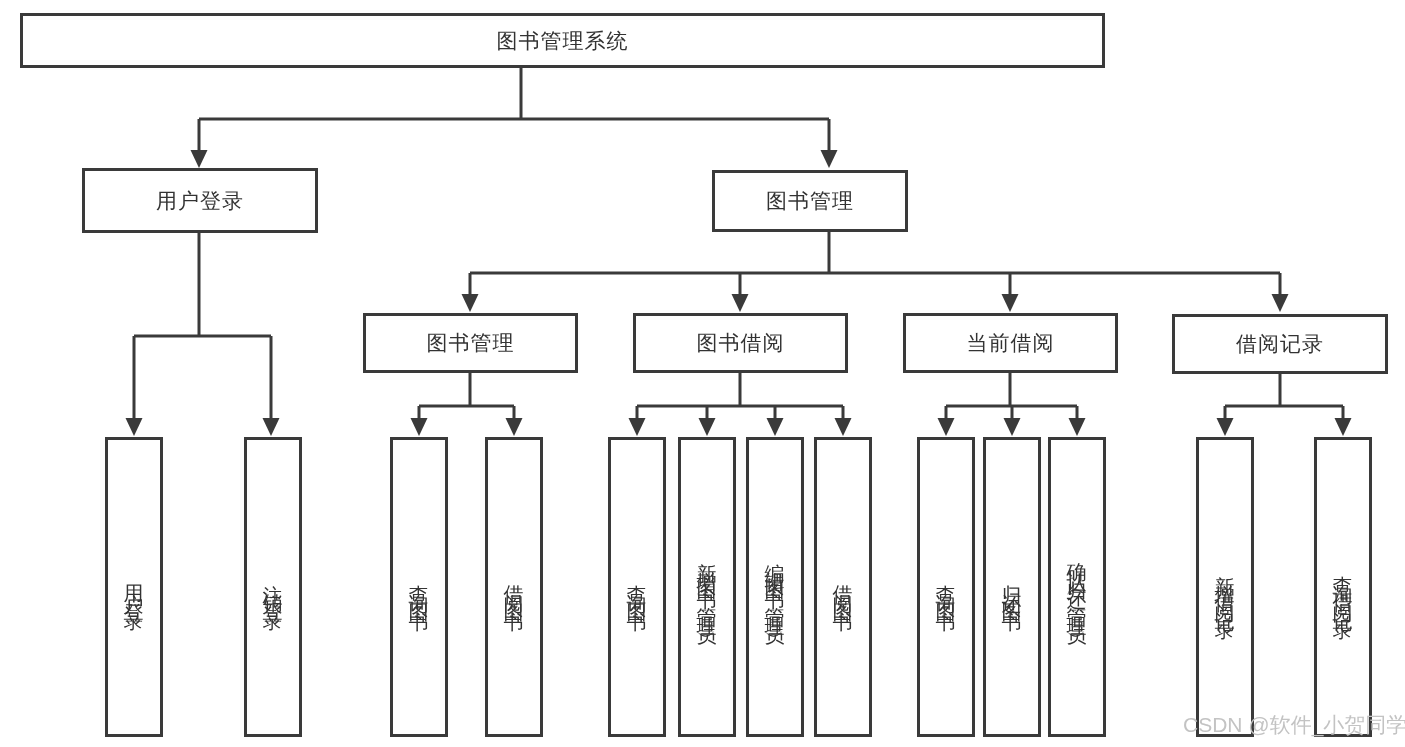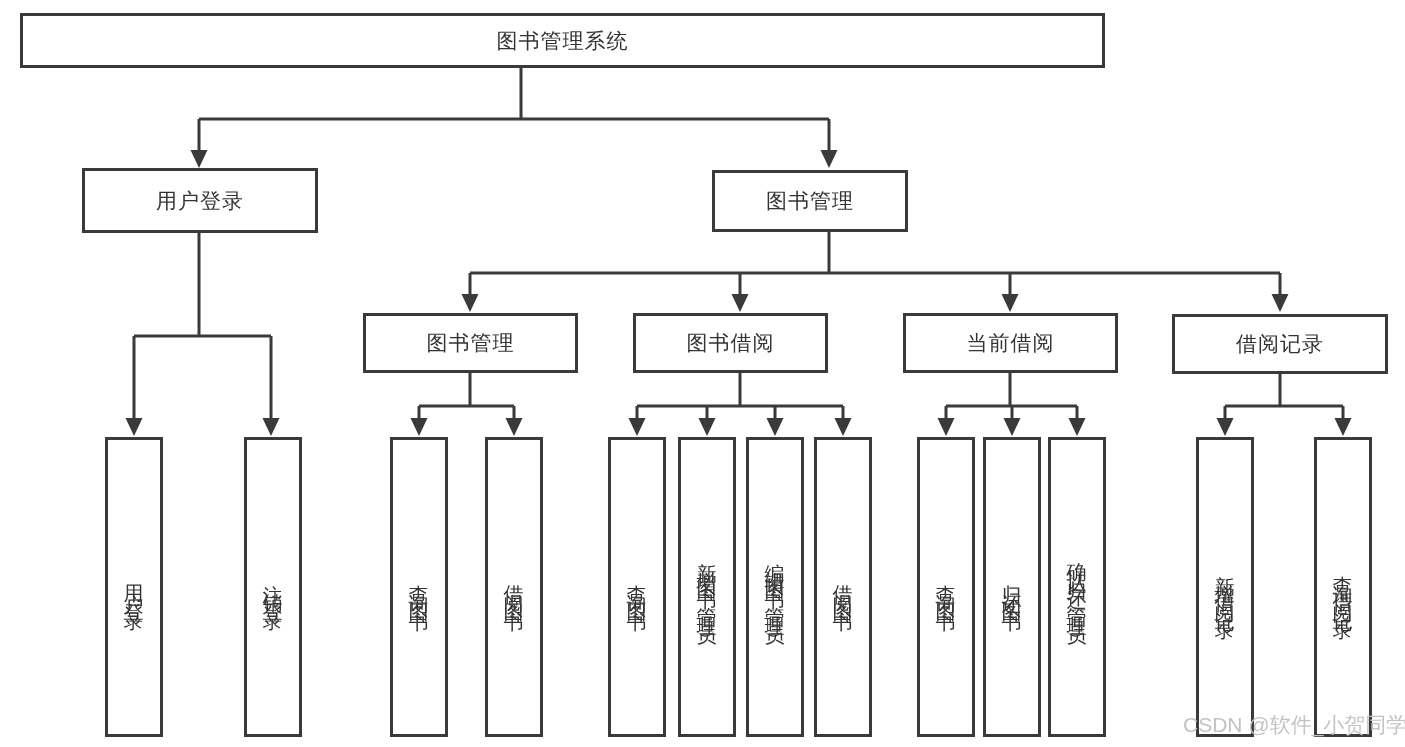--- a/index.html
+++ b/index.html
@@ -119,21 +119,21 @@
   <div class="node hbox" style="left:82px; top:168px; width:236px; height:65px;">
     <span>用户登录</span>
   </div>
   <div class="node hbox" style="left:712px; top:170px; width:196px; height:62px;">
     <span>图书管理</span>
   </div>
 
   <div class="node hbox" style="left:363px; top:313px; width:215px; height:60px;">
     <span>图书管理</span>
   </div>
-  <div class="node hbox" style="left:633px; top:313px; width:195px; height:60px;">
+  <div class="node hbox" style="left:633px; top:313px; width:215px; height:60px;">
     <span>图书借阅</span>
   </div>
   <div class="node hbox" style="left:903px; top:313px; width:215px; height:60px;">
     <span>当前借阅</span>
   </div>
   <div class="node hbox" style="left:1172px; top:314px; width:216px; height:60px;">
     <span>借阅记录</span>
   </div>
 
   <div class="node vbox" style="left:105px; top:437px; width:58px; height:300px;">

